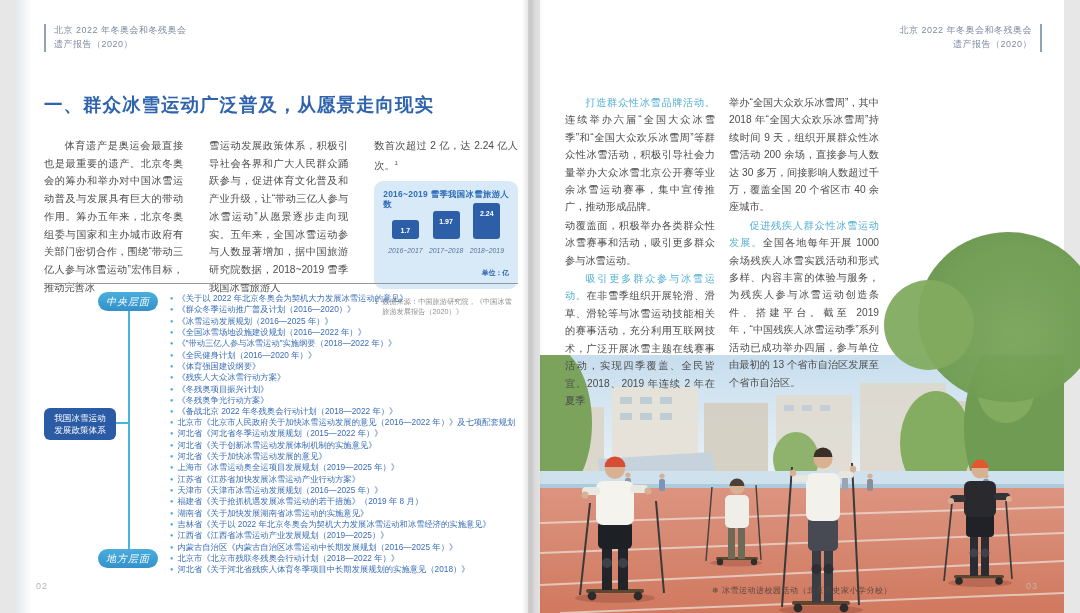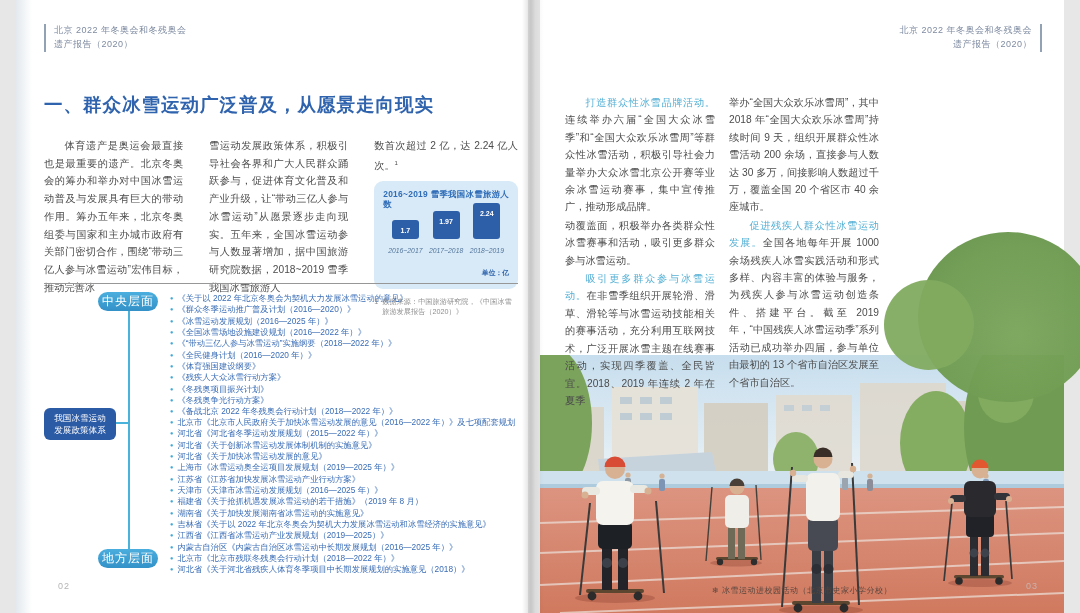--- a/index.html
+++ b/index.html
@@ -28,35 +28,35 @@
   .bar-group{display:flex;flex-direction:column;align-items:center;width:32%;}
   .bar{width:27px;background:#2d5fa9;border-radius:3px;display:flex;justify-content:center;align-items:flex-start;}
   .bar-value{color:#fff;font-size:7px;font-weight:bold;margin-top:2px;}
   .bar-label{font-size:6.8px;color:#51749c;font-style:italic;margin-top:3px;white-space:nowrap;}
   .chart-unit{text-align:right;font-size:6.8px;font-weight:bold;color:#2f63ad;margin-top:4px;}
   .footnote{display:flex;gap:4px;font-size:7.2px;line-height:1.5;color:#8f8f8f;margin-top:8px;text-align:left;}
   .lp-divider{position:absolute;left:28px;top:283px;width:474px;border-top:1px solid #979797;}
   
   .policy{position:absolute;left:28px;top:292px;width:476px;height:286px;}
   .pol-vline{position:absolute;left:84px;top:16px;width:1.5px;height:245px;background:#4ab3dc;}
-  .pol-tag{position:absolute;width:60px;height:19px;line-height:19px;text-align:center;color:#fff;font-size:12px;
-    background:linear-gradient(180deg,#4aaede,#3391c8);border-radius:10px;letter-spacing:1px;}
+  .pol-tag{position:absolute;width:60px;height:19px;line-height:19px;text-align:center;color:#fff;font-size:10px;
+    background:linear-gradient(180deg,#4aaede,#3391c8);border-radius:10px;letter-spacing:1px;font-style:italic;}
   .pol-central-label{left:54px;top:0;}
   .pol-local-label{left:54px;top:257px;}
   .pol-system-label{position:absolute;left:0;top:116px;width:66px;padding:4px 3px;background:#2c5ba6;border-radius:6px;
     color:#fff;font-size:8.6px;line-height:1.4;text-align:center;}
   .pol-connector{position:absolute;left:72px;top:130px;width:12px;height:1.5px;background:#4ab3dc;}
   .pol-list{position:absolute;left:126px;width:350px;}
   .pol-central-list{top:1px;}
   .pol-local-list{top:125px;}
   .pol-item{display:flex;align-items:baseline;line-height:10.35px;white-space:nowrap;}
   .pol-bullet{font-size:5.6px;color:#3fa8d8;margin-right:4px;position:relative;top:-1px;}
   .pol-text{font-size:8.3px;color:#3a6db6;}
   .page-num{position:absolute;bottom:22px;font-size:9px;color:#b5b5b5;letter-spacing:1px;}
-  .pn-left{left:42px;}
+  .pn-left{left:20px;}
   .pn-right{right:26px;color:#c9b2ac;z-index:5;}
   
   .rp-cols{position:absolute;left:25px;top:94px;width:478px;display:flex;gap:14px;z-index:3;}
   .rp-col{width:150px;font-size:10.2px;line-height:17.4px;color:#4c4c4c;text-align:justify;}
   .rp-heading{color:#3578c2;font-weight:bold;font-size:11px;line-height:17px;text-indent:2em;
     padding-bottom:7px;border-bottom:1px solid #cbe0f1;margin-bottom:9px;}
   .rp-heading.mt{margin-top:12px;}
   .rp-body{margin-bottom:1px;}
   .lead{color:#55b0d5;}
   

